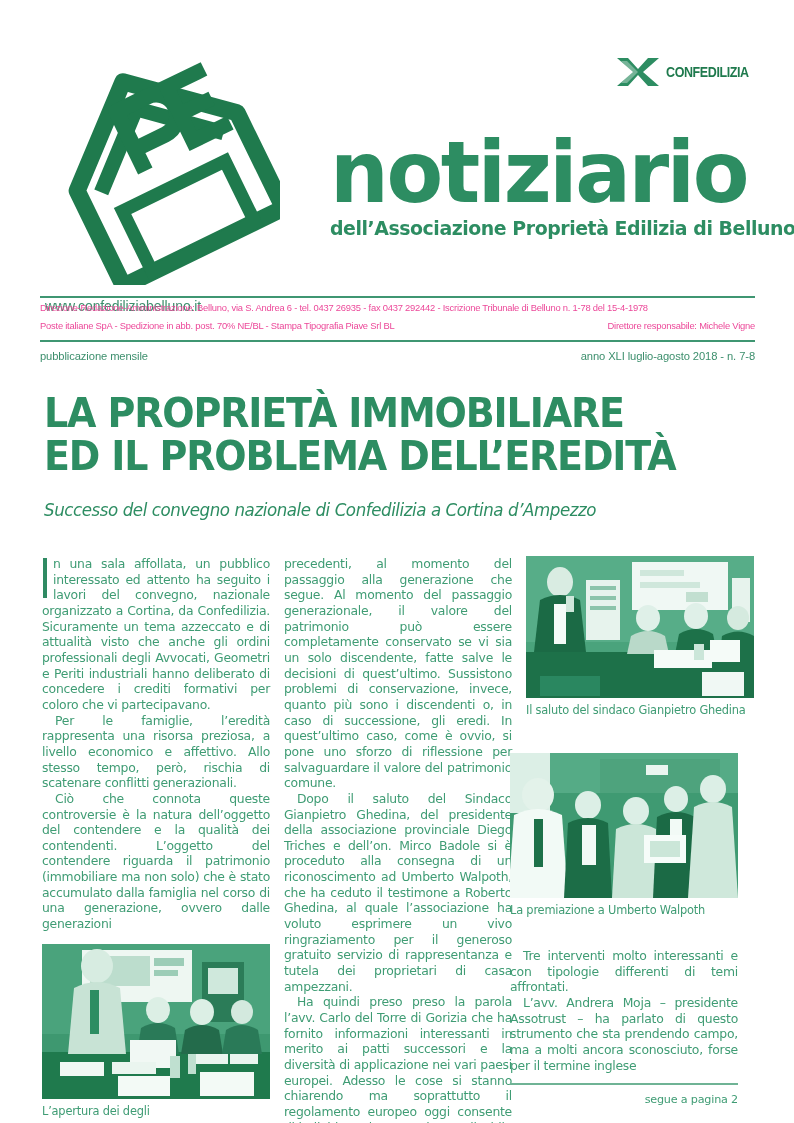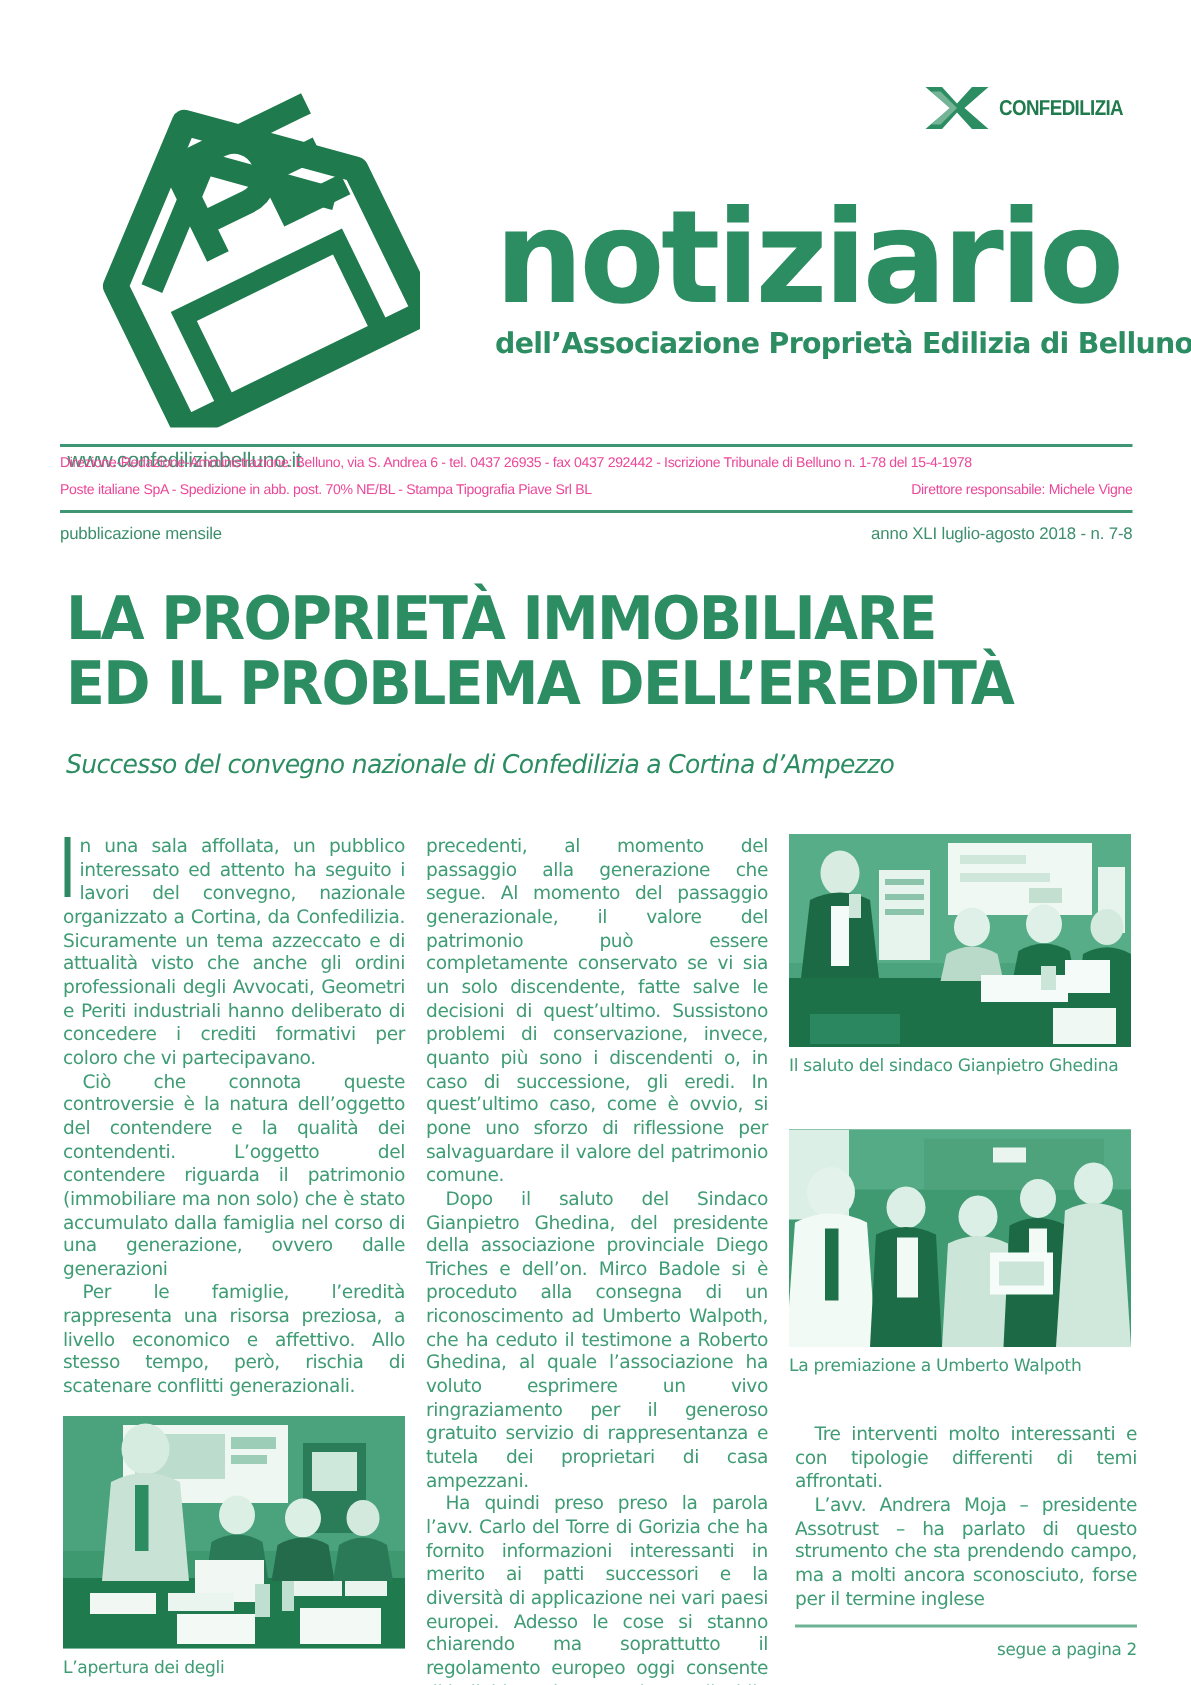--- a/index.html
+++ b/index.html
@@ -206,22 +206,22 @@
     margin-top: 6px;
     letter-spacing: -0.2px;
     line-height: 1.2;
   }
 
   .photo-1 { width: 228px; height: 142px; }
   .photo-2 { width: 228px; height: 145px; }
   .photo-3 { width: 228px; height: 155px; }
 
   .p3-top { position: absolute; left: 484px; top: 0; }
-  .p3-mid { position: absolute; left: 484px; top: 197px; }
-  .p3-txt { position: absolute; left: 488px; top: 392px; width: 228px; }
+  .p3-mid { position: absolute; left: 468px; top: 197px; }
+  .p3-txt { position: absolute; left: 468px; top: 392px; width: 228px; }
 
   .endrule {
     width: 228px;
     height: 1.3px;
     background: #6fb395;
     margin: 10px 0 7px 0;
   }
   .segue {
     text-align: right;
     font-family: "DejaVu Sans", sans-serif;
@@ -299,22 +299,22 @@
   </div>
 
   <div class="deck">Successo del convegno nazionale di Confedilizia a Cortina d’Ampezzo</div>
 
   <div class="columns">
 
     <div class="col col-1">
       <p class="first">
         <span class="dropbar"></span><span>n una sala affollata, un pubblico interessato ed attento ha seguito i lavori del convegno, nazionale organizzato a Cortina, da Confedilizia. Sicuramente un tema azzeccato e di attualità visto che anche gli ordini professionali degli Avvocati, Geometri e Periti industriali hanno deliberato di concedere i crediti formativi per coloro che vi partecipavano.</span>
       </p>
+      <p><span>Per le famiglie, l’eredità rappresenta una risorsa preziosa, a livello economico e affettivo. Allo stesso tempo, però, rischia di scatenare conflitti generazionali.</span></p>
       <p><span>Ciò che connota queste controversie è la natura dell’oggetto del contendere e la qualità dei contendenti. L’oggetto del contendere riguarda il patrimonio (immobiliare ma non solo) che è stato accumulato dalla famiglia nel corso di una generazione, ovvero dalle generazioni</span></p>
-      <p><span>Per le famiglie, l’eredità rappresenta una risorsa preziosa, a livello economico e affettivo. Allo stesso tempo, però, rischia di scatenare conflitti generazionali.</span></p>
 
       <div class="photo-wrap">
         <div class="photo photo-3">
           <svg class="scene" viewBox="0 0 228 155" preserveAspectRatio="none" aria-hidden="true">
             <rect x="0" y="0" width="228" height="155" fill="#3e9870"></rect>
             <rect x="0" y="0" width="228" height="90" fill="#4aa37c"></rect>
             <rect x="40" y="6" width="110" height="52" fill="#eef7f2"></rect>
             <rect x="48" y="12" width="60" height="30" fill="#bcddcd"></rect>
             <rect x="112" y="14" width="30" height="8" fill="#9ccdb7"></rect>
             <rect x="112" y="26" width="24" height="6" fill="#9ccdb7"></rect>

